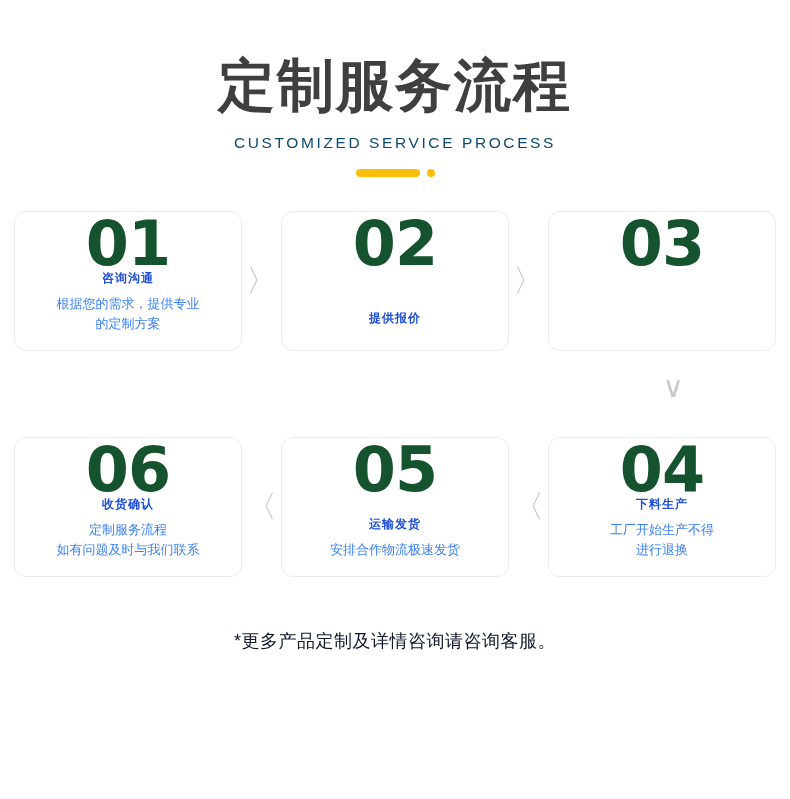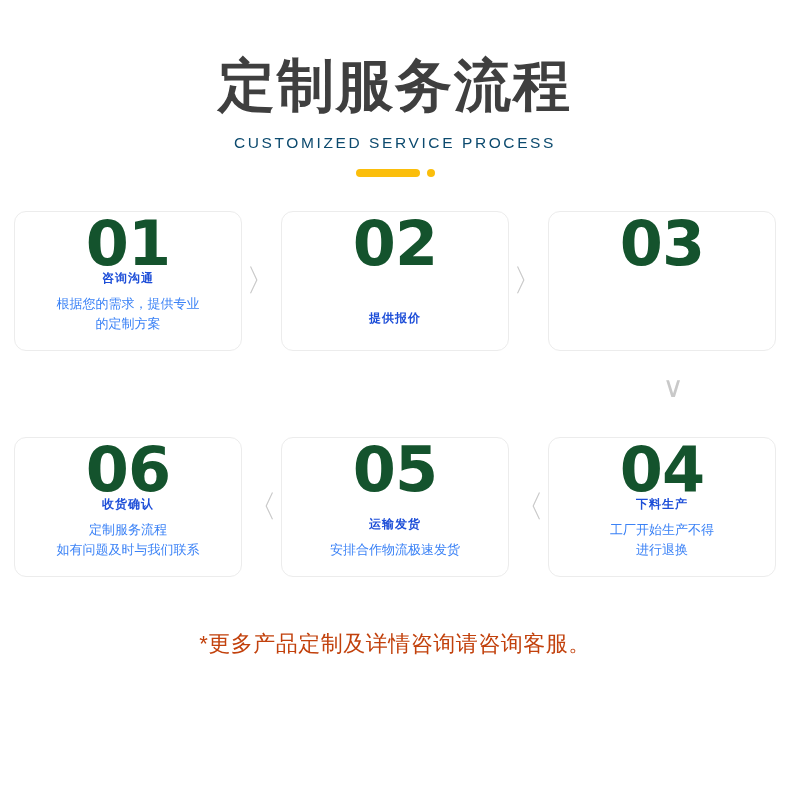--- a/index.html
+++ b/index.html
@@ -158,22 +158,22 @@
     font-size: 29px;
     line-height: 1;
     font-family: "Liberation Sans", sans-serif;
     user-select: none;
   }
 
   
   .footer-note {
     margin-top: 52px;
     text-align: center;
-    font-size: 22px;
-    color: #c2410c;
+    font-size: 18px;
+    color: #0f172a;
     letter-spacing: 0.5px;
     font-family: "Liberation Sans", "DejaVu Sans", sans-serif;
   }
 </style>
 </head>
 <body>
 
 <div class="header">
   <h1 class="page-title">定制服务流程</h1>
   <div class="page-subtitle">CUSTOMIZED SERVICE PROCESS</div>

